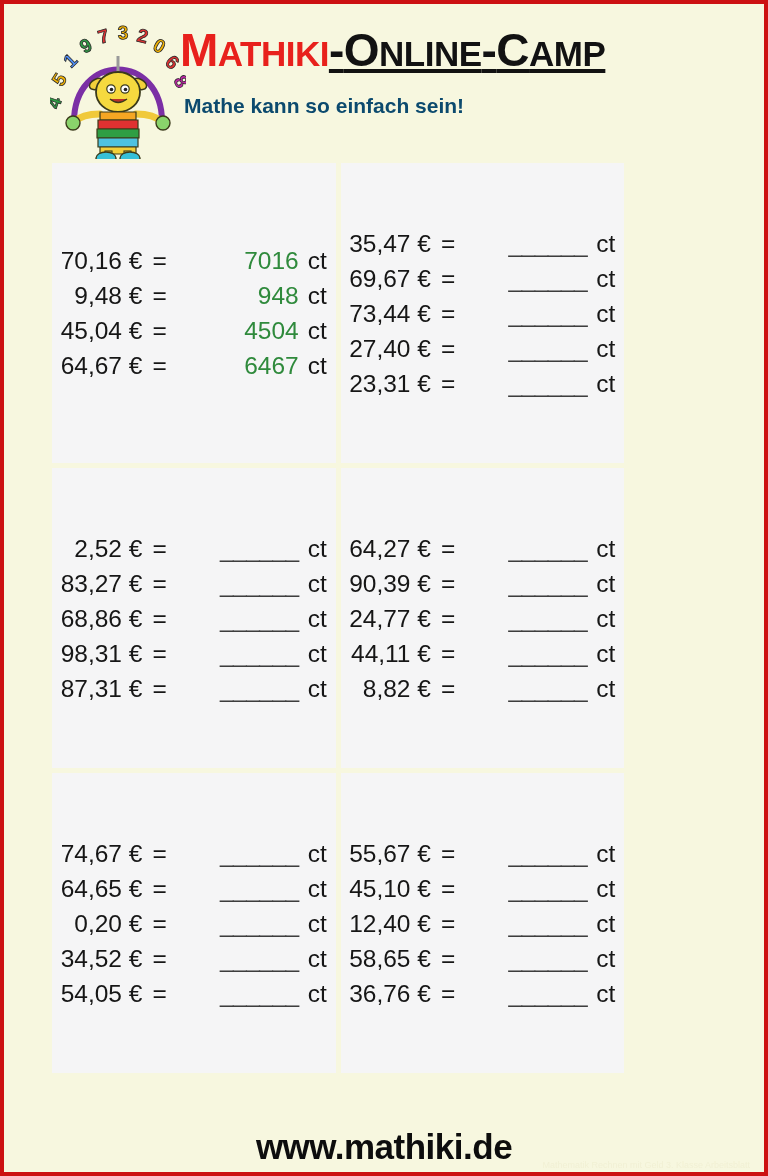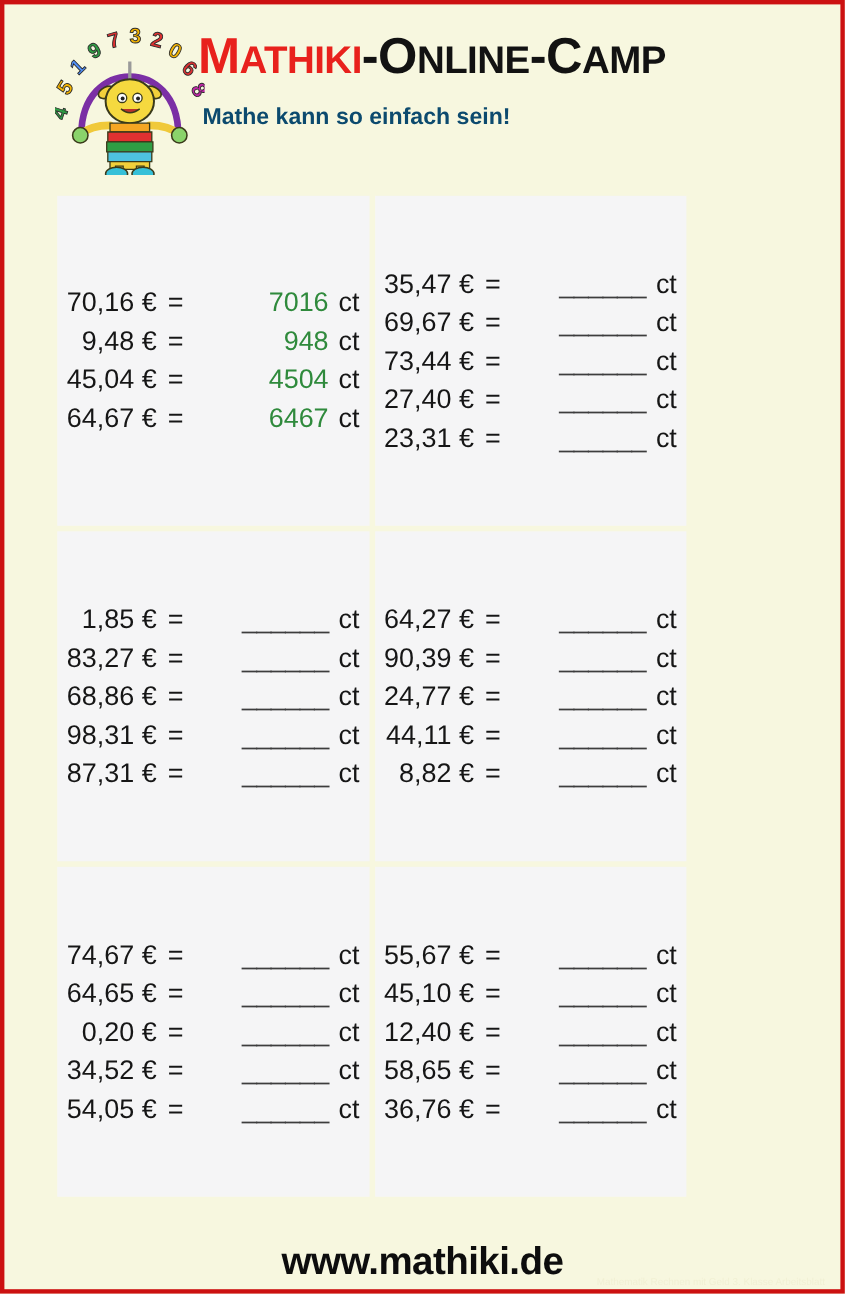--- a/index.html
+++ b/index.html
@@ -49,37 +49,37 @@
     margin: 0;
     font-family: "Liberation Sans", sans-serif;
     font-weight: bold;
     font-size: 46px;
     line-height: 56px;
     letter-spacing: -0.5px;
     color: #111111;
     white-space: nowrap;
   }
   .main-title .sc-red { color: #e8211c; }
-  .main-title .sc-black { color: #121212; }
+  .main-title .sc-black { color: #121212; text-decoration: underline; }
   .main-title .cap { font-size: 46px; }
   .main-title .small { font-size: 35px; }
   .subtitle {
     margin: 12px 0 0 4px;
     font-family: "Liberation Sans", sans-serif;
     font-weight: bold;
     font-size: 21px;
     color: #0c4a6e;
     white-space: nowrap;
   }
 
   
   .grid {
     position: absolute;
     left: 48px;
-    top: 174px;
+    top: 159px;
     width: 572px;
     height: 910px;
     background: #f7f7df;
     display: grid;
     grid-template-columns: 1fr 1fr;
     grid-template-rows: 1fr 1fr 1fr;
     gap: 5px;
   }
   .box {
     background: #f5f5f6;
@@ -277,21 +277,21 @@
             <div class="cell c-amount">23,31 €</div>
             <div class="cell c-eq">=</div>
             <div class="cell c-answer"><span class="blank">______</span></div>
             <div class="cell c-unit">ct</div>
           </div>
         </div>
       </div>
       <div class="box">
         <div class="rows">
           <div class="row">
-            <div class="cell c-amount">1,85 €</div>
+            <div class="cell c-amount">2,52 €</div>
             <div class="cell c-eq">=</div>
             <div class="cell c-answer"><span class="blank">______</span></div>
             <div class="cell c-unit">ct</div>
           </div>
           <div class="row">
             <div class="cell c-amount">83,27 €</div>
             <div class="cell c-eq">=</div>
             <div class="cell c-answer"><span class="blank">______</span></div>
             <div class="cell c-unit">ct</div>
           </div>

